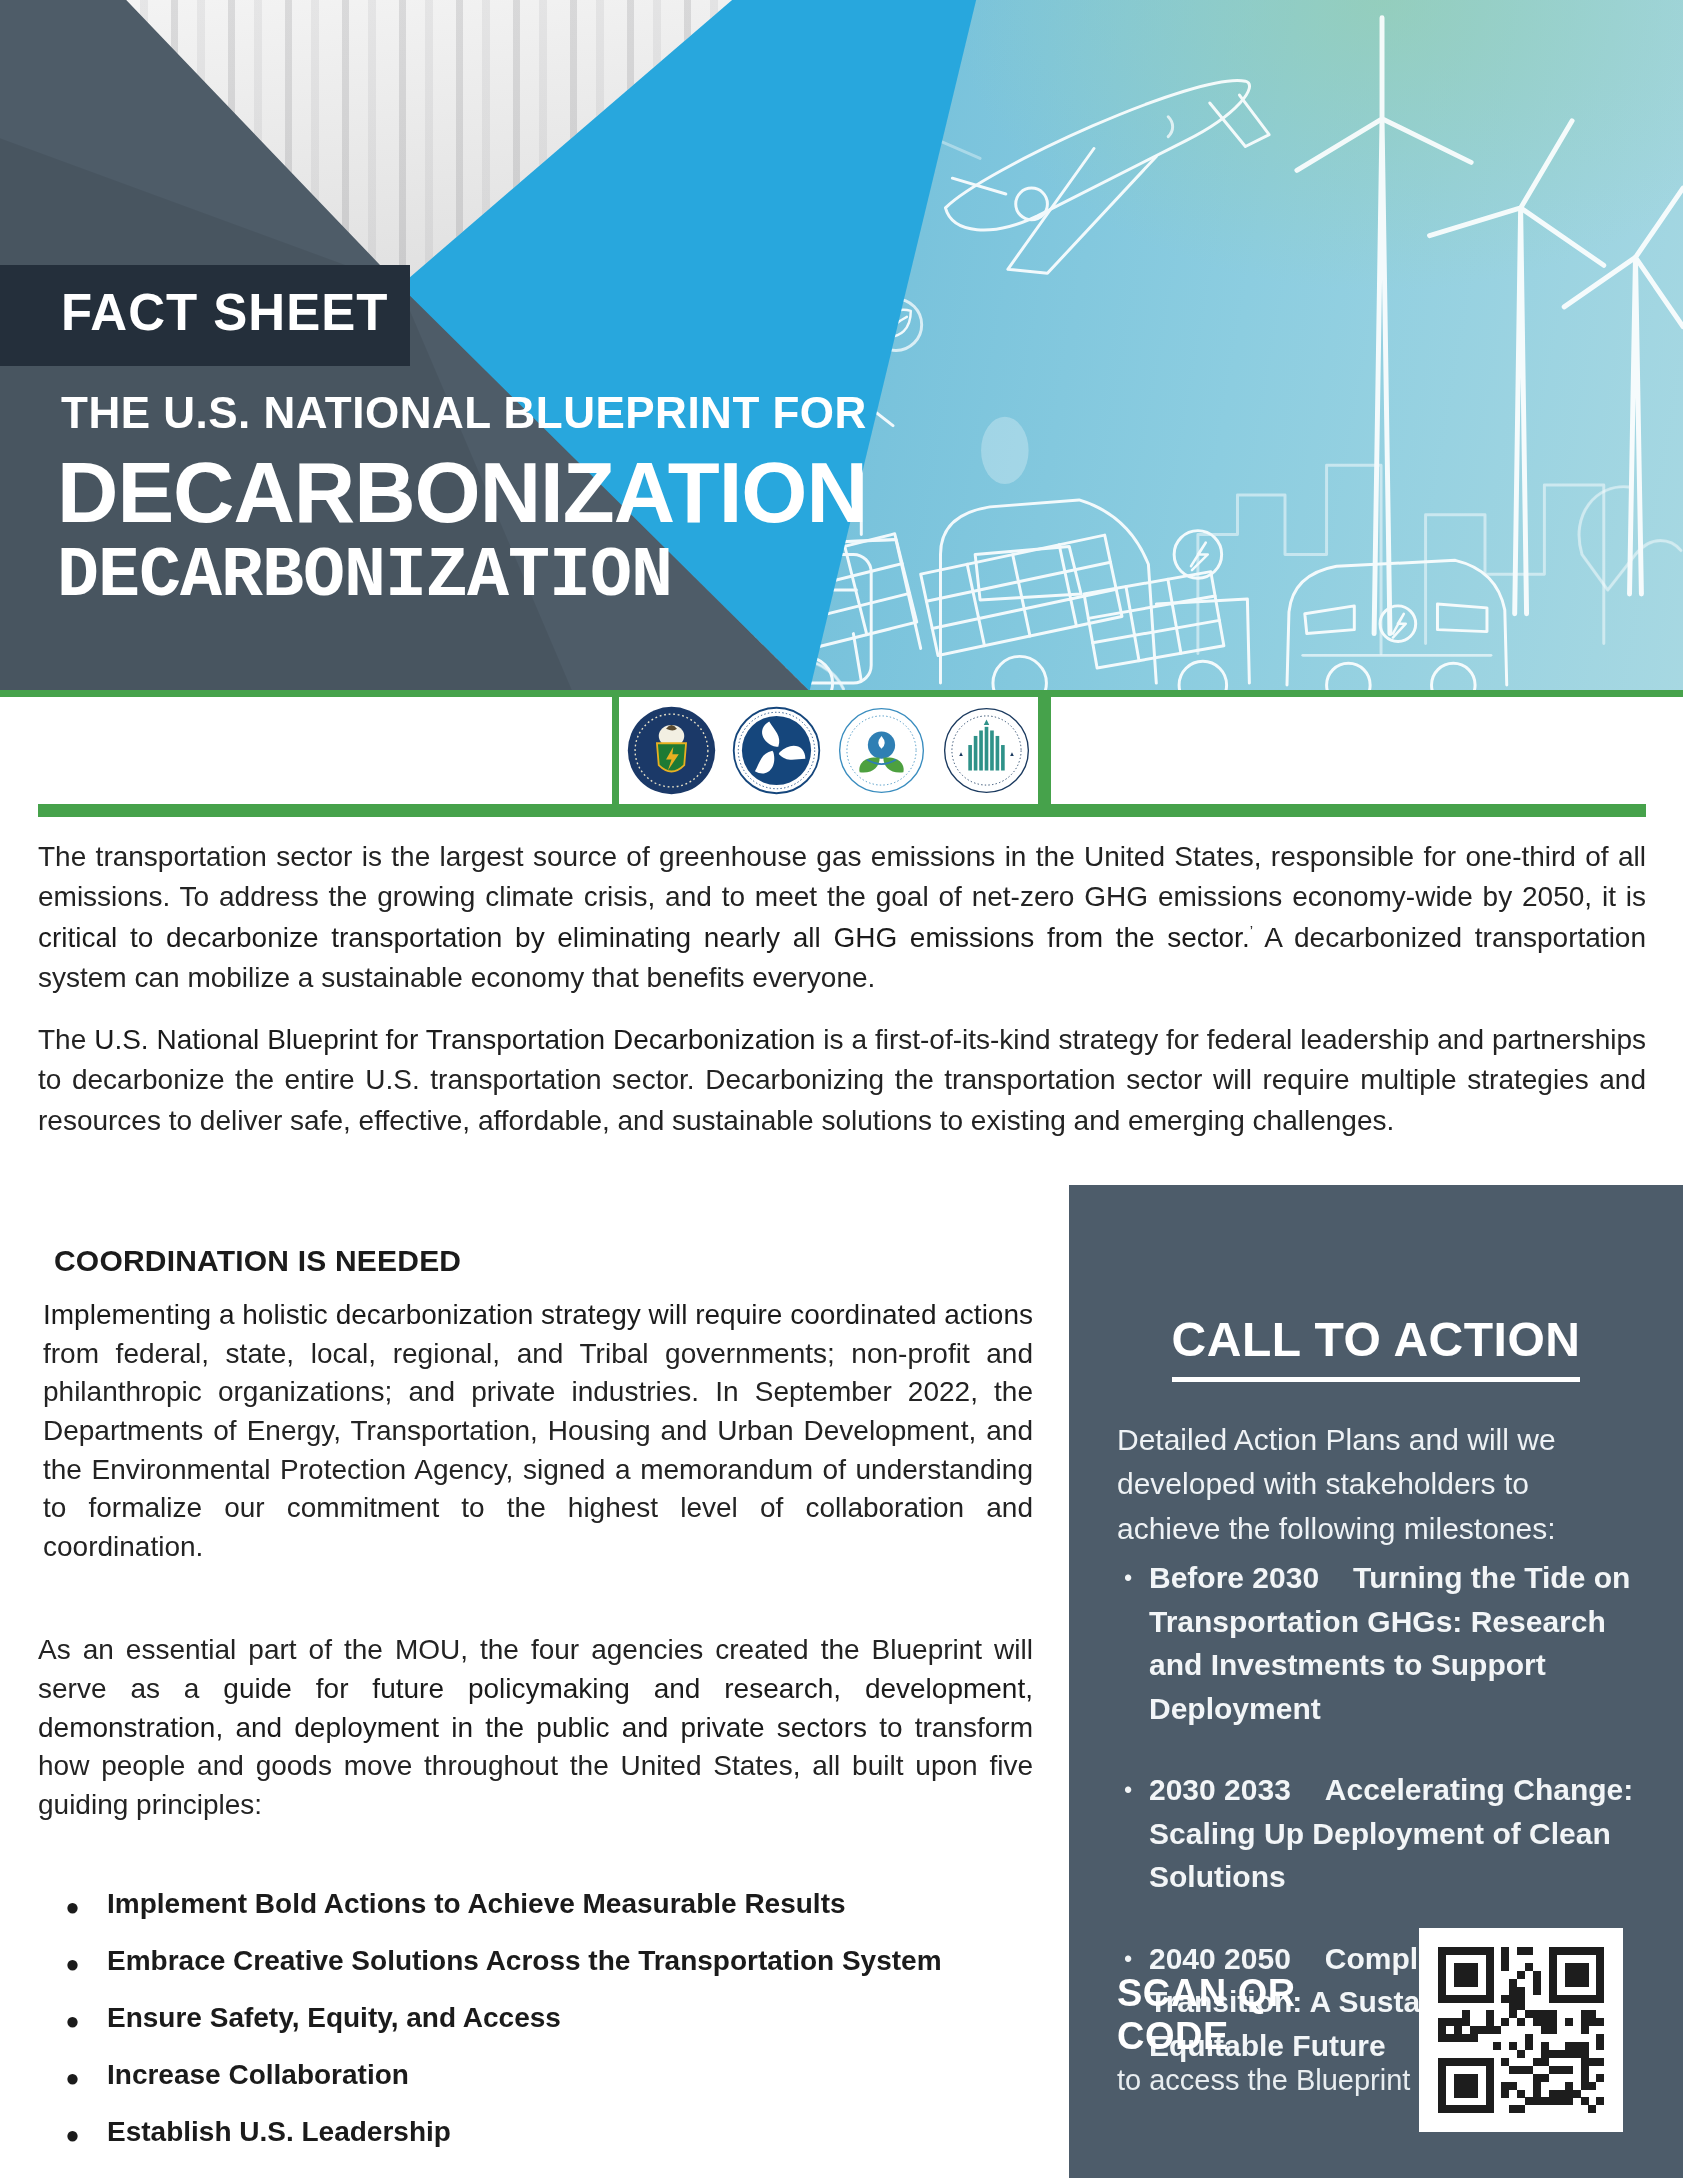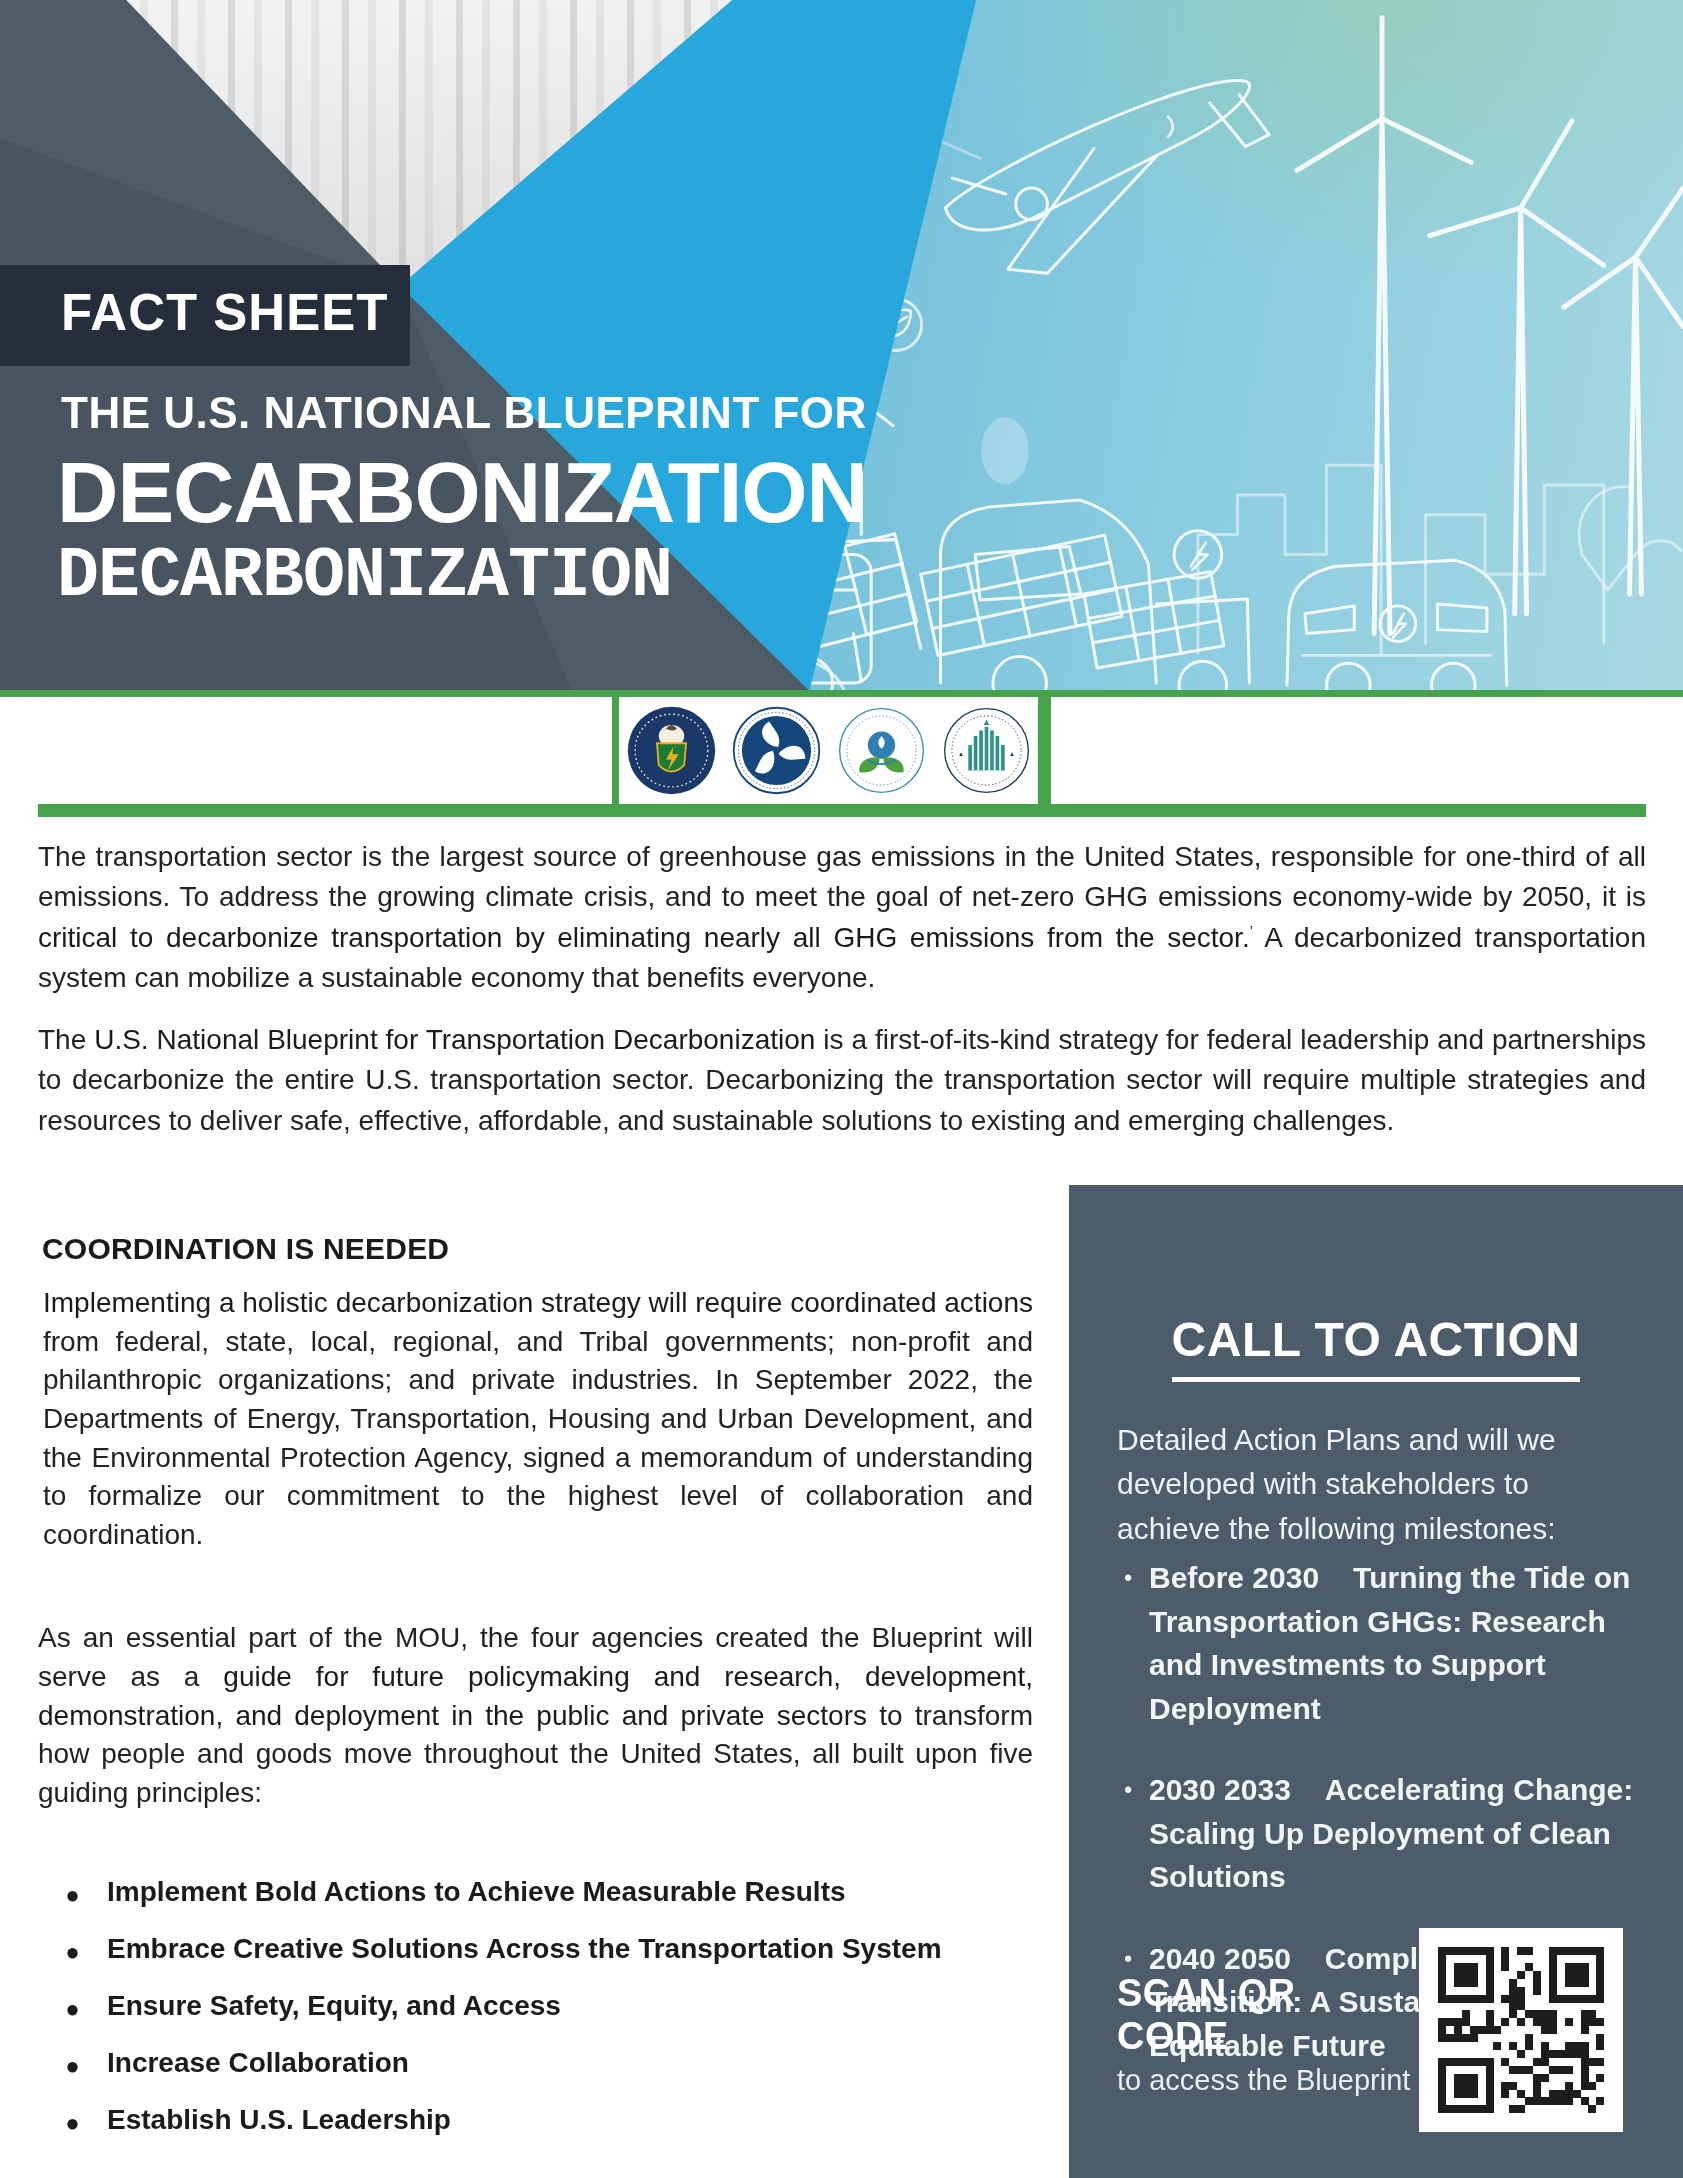--- a/index.html
+++ b/index.html
@@ -35,21 +35,21 @@
   .logo-band{position:absolute;left:619px;top:697px;width:419px;height:107px;background:#fff;
              display:flex;align-items:center;justify-content:center;gap:14px;}
   .seal{width:91px;height:91px;}
   .green-bar{position:absolute;left:38px;top:804px;width:1608px;height:13px;background:var(--green,#46a24b);}
   
   .para{position:absolute;left:38px;width:1608px;font-size:28px;line-height:1.44;text-align:justify;color:#232323;}
   .p1{top:837px;} .p2{top:1020px;}
   .b{font-weight:normal;color:#1b1b1b;}
   .sup{font-size:.55em;vertical-align:super;}
   .left-col{position:absolute;left:38px;top:1228px;width:995px;}
-  .left-col h3{margin:4px;font-size:30px;font-weight:bold;color:#1b1b1b;letter-spacing:0.2px;}
+  .left-col h3{margin:16px;font-size:30px;font-weight:bold;color:#1b1b1b;letter-spacing:0.2px;}
   .left-col .para2{margin:18px 0 0 5px;font-size:28px;line-height:1.38;text-align:justify;color:#232323;}
   .left-col .para3{margin:65px 0 0 0;font-size:28px;line-height:1.38;text-align:justify;color:#232323;}
   .principles{list-style:none;margin:63px 0 0 0;padding:0;}
   .principles li{display:flex;align-items:flex-start;margin-bottom:19px;font-size:28px;font-weight:bold;color:#1b1b1b;}
   .principles .dot{flex:0 0 69px;text-align:center;font-size:24px;line-height:38px;}
   
   .sidebar{position:absolute;left:1069px;top:1185px;width:614px;height:993px;background:var(--sidebar,#4d5c6a);color:#fff;}
   .cta-title{position:absolute;left:0;right:0;top:87px;text-align:center;font-size:48px;font-weight:bold;letter-spacing:0.5px;}
   .cta-title span{display:inline-block;border-bottom:5px solid #fff;padding-bottom:10px;}
   .cta-intro{position:absolute;left:48px;right:55px;top:203px;font-size:30px;line-height:1.48;color:#eef2f5;}

